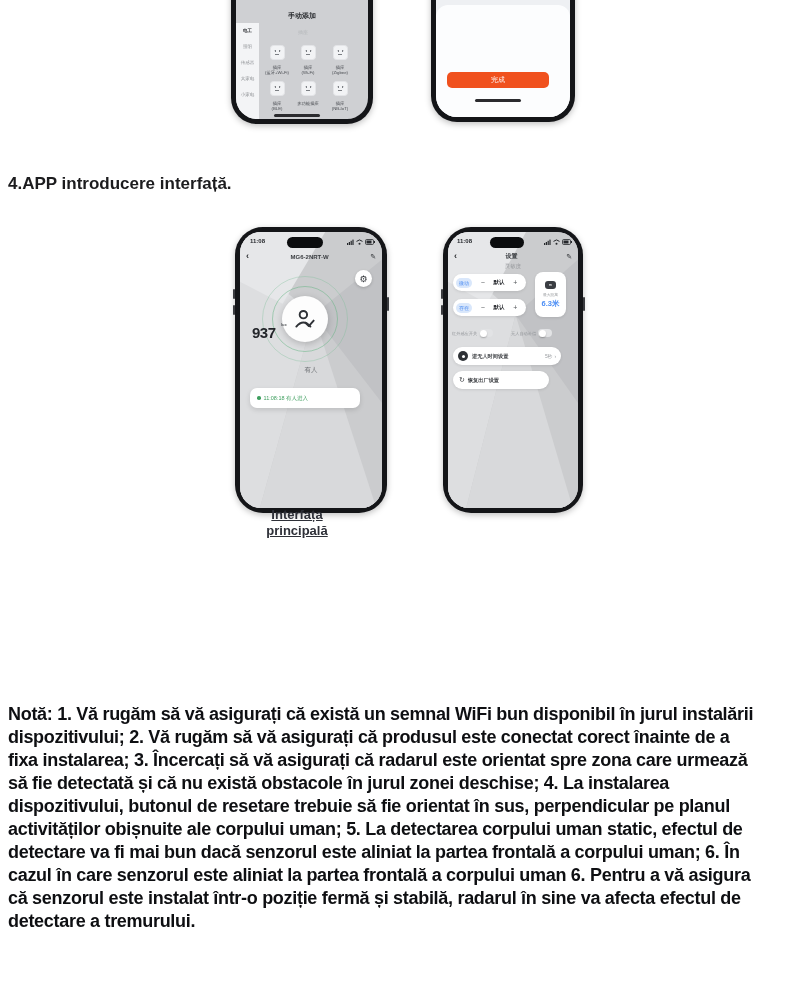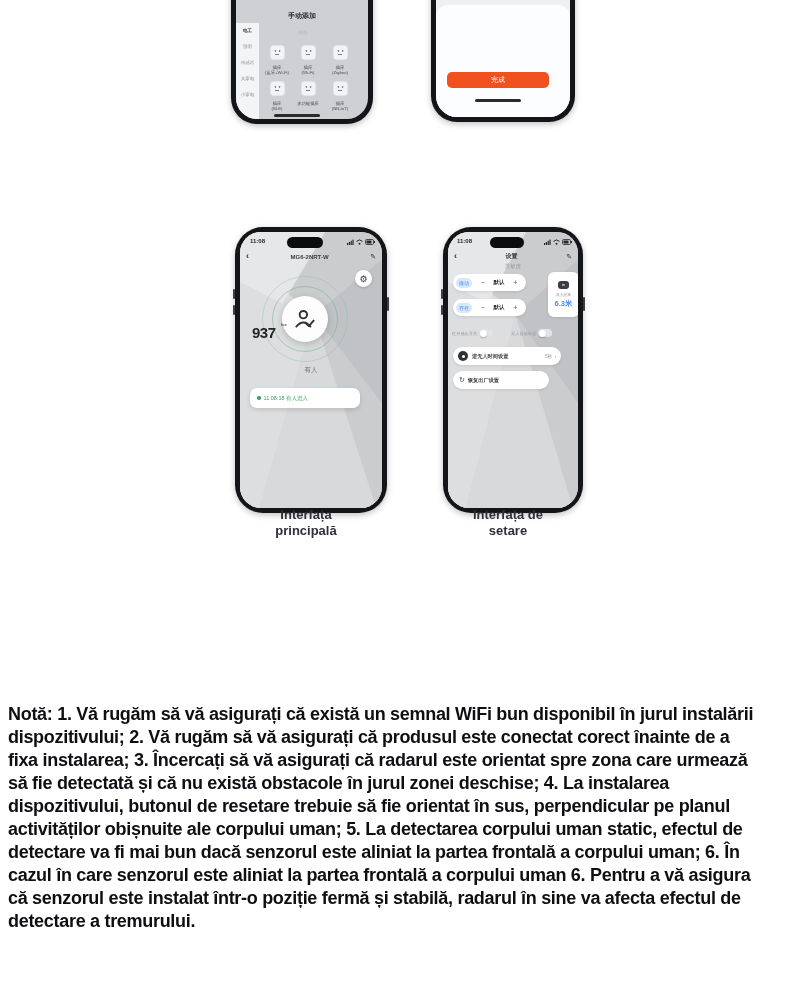--- a/index.html
+++ b/index.html
@@ -146,20 +146,21 @@
   </div>
 
   <div class="phone" style="left:431px;top:-176px;width:134px;height:288px;">
     <div class="screen" style="background:#eef0f3;">
       <div class="tr-sheet" style="top:176px;"></div>
       <div class="donebtn" style="left:11px;top:243px;width:102px;height:16px;">完成</div>
       <div class="homebar" style="left:39px;top:270px;width:46px;"></div>
     </div>
   </div>
 
+  <div class="heading">4.APP introducere interfață.</div>
 
   <div class="phone" style="left:235px;top:227px;width:142px;height:276px;border-radius:28px;">
     <div class="nub" style="left:-2px;top:62px;height:10px;"></div>
     <div class="nub" style="left:-2px;top:78px;height:10px;"></div>
     <div class="nub" style="right:-2px;top:70px;height:14px;"></div>
     <div class="screen">
       <div class="wall">
         <div class="f f1"></div>
         <div class="f f2"></div>
         <div class="f f3"></div>
@@ -254,21 +255,21 @@
         <span class="stepval">默认</span>
         <span class="stepplus">+</span>
       </div>
       <div class="steprow" style="left:5px;top:67px;width:73px;height:17px;">
         <span class="chip">存在</span>
         <span class="stepminus">−</span>
         <span class="stepval">默认</span>
         <span class="stepplus">+</span>
       </div>
 
-      <div class="distcard" style="left:100px;top:40px;width:31px;height:45px;border-radius:6px;">
+      <div class="distcard" style="left:87px;top:40px;width:31px;height:45px;">
         <span class="distbadge">m</span>
         <div class="distlabel">最大距离</div>
         <div class="distval">6.3米</div>
       </div>
 
       <div class="toggrp" style="left:4px;top:97px;">
         <span class="toglabel">红外感应开关</span>
         <span class="toggle">
             <span class="knob"></span>
           </span>
@@ -288,20 +289,18 @@
           <span>›</span>
         </span>
       </div>
       <div class="setrow" style="left:5px;top:139px;width:96px;height:18px;">
         <span class="reseticon">↻</span>
         <span class="rowlabel">恢复出厂设置</span>
       </div>
     </div>
   </div>
 
-  <div class="caption" style="left:225px;top:507px;width:162px;">Interfața
+  <div class="caption" style="left:216px;top:507px;width:162px;text-decoration:underline;">Interfața
 principală</div>
-  <div class="caption" style="left:427px;top:507px;width:162px;">Interfața de
-setare</div>
 
   <div class="note">Notă: 1. Vă rugăm să vă asigurați că există un semnal WiFi bun disponibil în jurul instalării dispozitivului; 2. Vă rugăm să vă asigurați că produsul este conectat corect înainte de a fixa instalarea; 3. Încercați să vă asigurați că radarul este orientat spre zona care urmează să fie detectată și că nu există obstacole în jurul zonei deschise; 4. La instalarea dispozitivului, butonul de resetare trebuie să fie orientat în sus, perpendicular pe planul activităților obișnuite ale corpului uman; 5. La detectarea corpului uman static, efectul de detectare va fi mai bun dacă senzorul este aliniat la partea frontală a corpului uman; 6. În cazul în care senzorul este aliniat la partea frontală a corpului uman 6. Pentru a vă asigura că senzorul este instalat într-o poziție fermă și stabilă, radarul în sine va afecta efectul de detectare a tremurului.</div>
 
 </div>
 
 </body></html>

